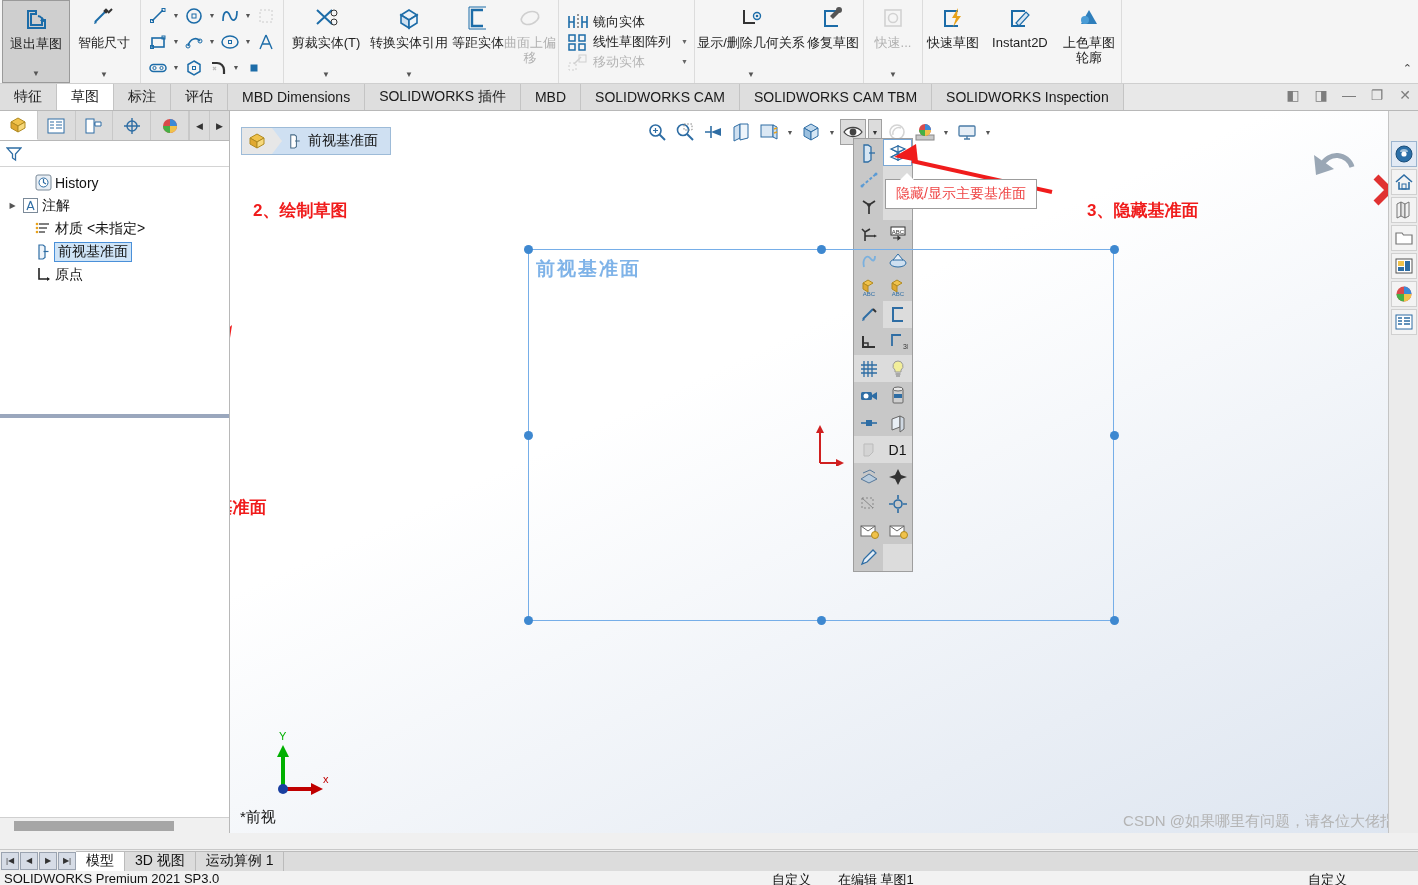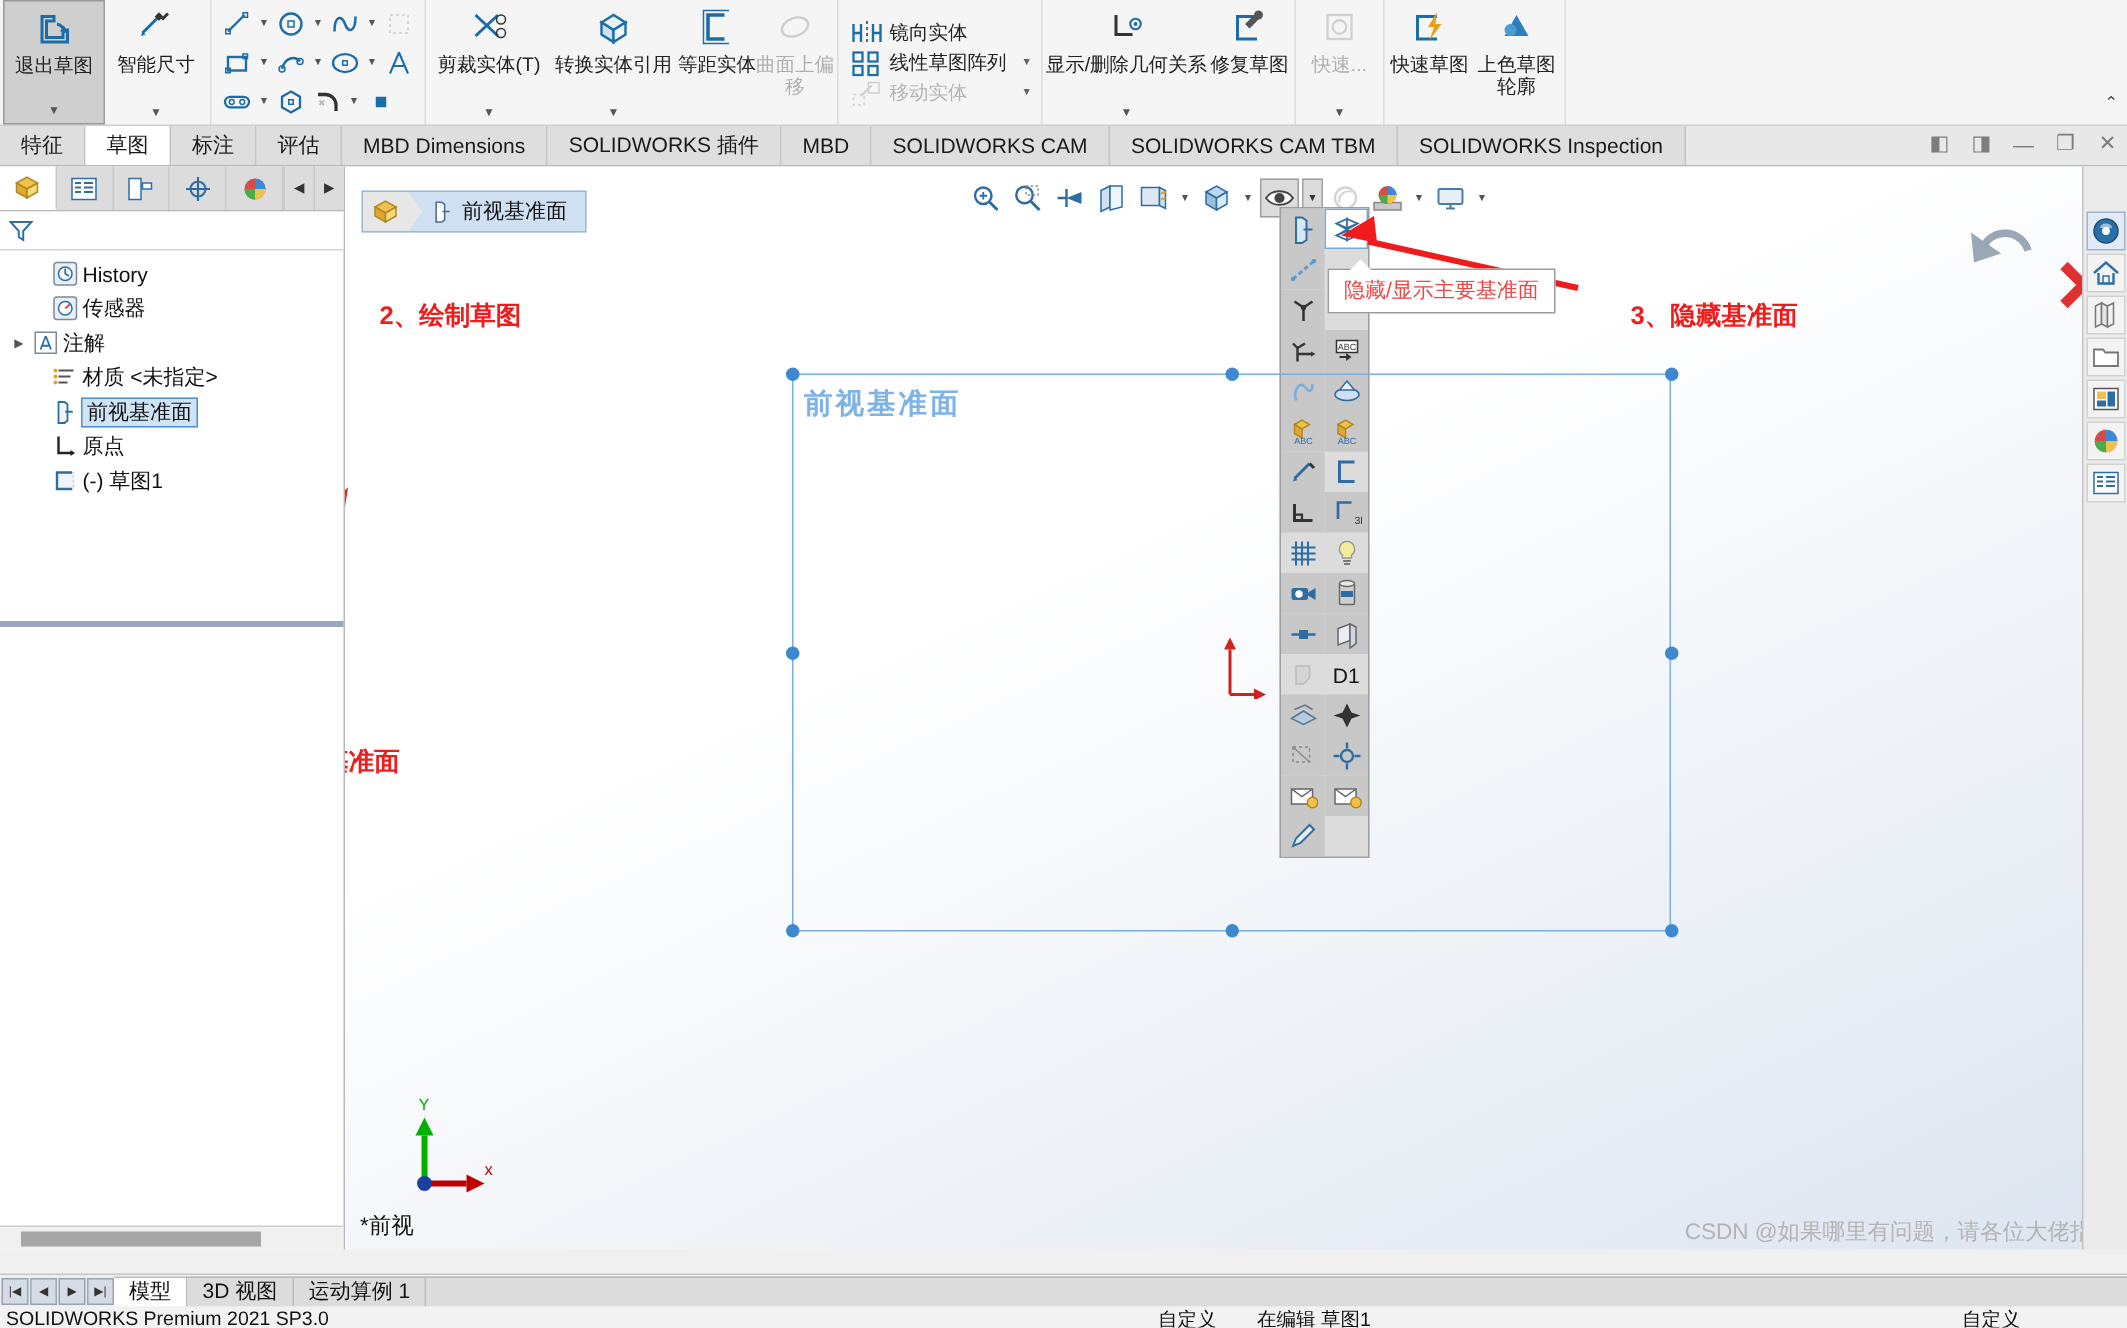--- a/index.html
+++ b/index.html
@@ -428,20 +428,29 @@
 
     <div class="rgroup">
       <div class="bigbtn" style="width:56px">
         <div class="ico">
           <svg width="26" height="26" viewBox="0 0 26 26">
               <path d="M18 5 H5 V20 H18" fill="none" stroke="#1c6ca8" stroke-width="2"></path>
               <path d="M18 2 l-6 10 h4 l-3 9 l8 -11 h-4 z" fill="#e8a21a"></path>
             </svg>
         </div>
         <div class="lbl" style="width:58px">快速草图</div>
+      </div>
+      <div class="bigbtn" style="width:78px">
+        <div class="ico">
+          <svg width="26" height="26" viewBox="0 0 26 26">
+              <path d="M18 5 H5 V20 H18" fill="none" stroke="#1c6ca8" stroke-width="2"></path>
+              <path d="M9 17 L19 6 l3 3 L12 20 z" fill="#d8e6f3" stroke="#1c6ca8" stroke-width="1.2"></path>
+            </svg>
+        </div>
+        <div class="lbl" style="width:80px">Instant2D</div>
       </div>
       <div class="bigbtn" style="width:60px">
         <div class="ico">
           <svg width="26" height="26" viewBox="0 0 26 26">
               <path d="M13 4 l8 14 h-16 z" fill="#2e7ebb"></path>
               <circle cx="9" cy="14" r="4" fill="#4a9cd6"></circle>
             </svg>
         </div>
         <div class="lbl" style="width:62px">上色草图轮廓</div>
       </div>
@@ -535,31 +544,20 @@
         <span class="exp"></span>
         <span class="tico">
           <svg width="17" height="17" viewBox="0 0 17 17">
               <rect x="1" y="1" width="15" height="15" rx="2" fill="#e9eff5" stroke="#7b8a99"></rect>
               <circle cx="8.5" cy="8.5" r="4.5" fill="#fff" stroke="#2e6da4"></circle>
               <path d="M8.5 5 v3.5 l2.5 1.5" stroke="#2e6da4" stroke-width="1.2" fill="none"></path>
             </svg>
         </span>
         <span class="tlbl">History</span>
       </div>
-      <div class="tnode indent2">
-        <span class="exp"></span>
-        <span class="tico">
-          <svg width="17" height="17" viewBox="0 0 17 17">
-              <rect x="1" y="1" width="15" height="15" rx="2" fill="#e9eff5" stroke="#7b8a99"></rect>
-              <circle cx="8.5" cy="8.5" r="4.5" fill="#fff" stroke="#2e6da4"></circle>
-              <path d="M8.5 8.5 l3 -2.5" stroke="#d84b4b" stroke-width="1.4"></path>
-            </svg>
-        </span>
-        <span class="tlbl">传感器</span>
-      </div>
       <div class="tnode" style="padding-left:6px">
         <span class="exp">▶</span>
         <span class="tico">
           <svg width="17" height="17" viewBox="0 0 17 17">
               <rect x="1.5" y="1.5" width="14" height="14" fill="#fff" stroke="#7b8a99"></rect>
               <path d="M8.5 4 L5 13 M8.5 4 L12 13 M6.4 10.5 h4.2" stroke="#2e6da4" stroke-width="1.2" fill="none"></path>
             </svg>
         </span>
         <span class="tlbl">注解</span>
       </div>
@@ -587,30 +585,20 @@
       </div>
       <div class="tnode indent2">
         <span class="exp"></span>
         <span class="tico">
           <svg width="17" height="17" viewBox="0 0 17 17">
               <path d="M4 2 v11 h10" stroke="#222" stroke-width="1.6" fill="none"></path>
               <path d="M15 13 l-3 -2 v4 z" fill="#222"></path>
             </svg>
         </span>
         <span class="tlbl">原点</span>
-      </div>
-      <div class="tnode indent2">
-        <span class="exp"></span>
-        <span class="tico">
-          <svg width="17" height="17" viewBox="0 0 17 17">
-              <rect x="3" y="3" width="11" height="11" fill="#eef4fa" stroke="#b9cfe3" stroke-dasharray="1.6 1.6"></rect>
-              <path d="M13 3 H3 V14 H13" fill="none" stroke="#2e6da4" stroke-width="1.6"></path>
-            </svg>
-        </span>
-        <span class="tlbl">(-) 草图1</span>
       </div>
     </div>
 
     <div class="rollbar"></div>
 
     <div class="hscroll">
       <div class="hthumb"></div>
     </div>
   </div>
 

